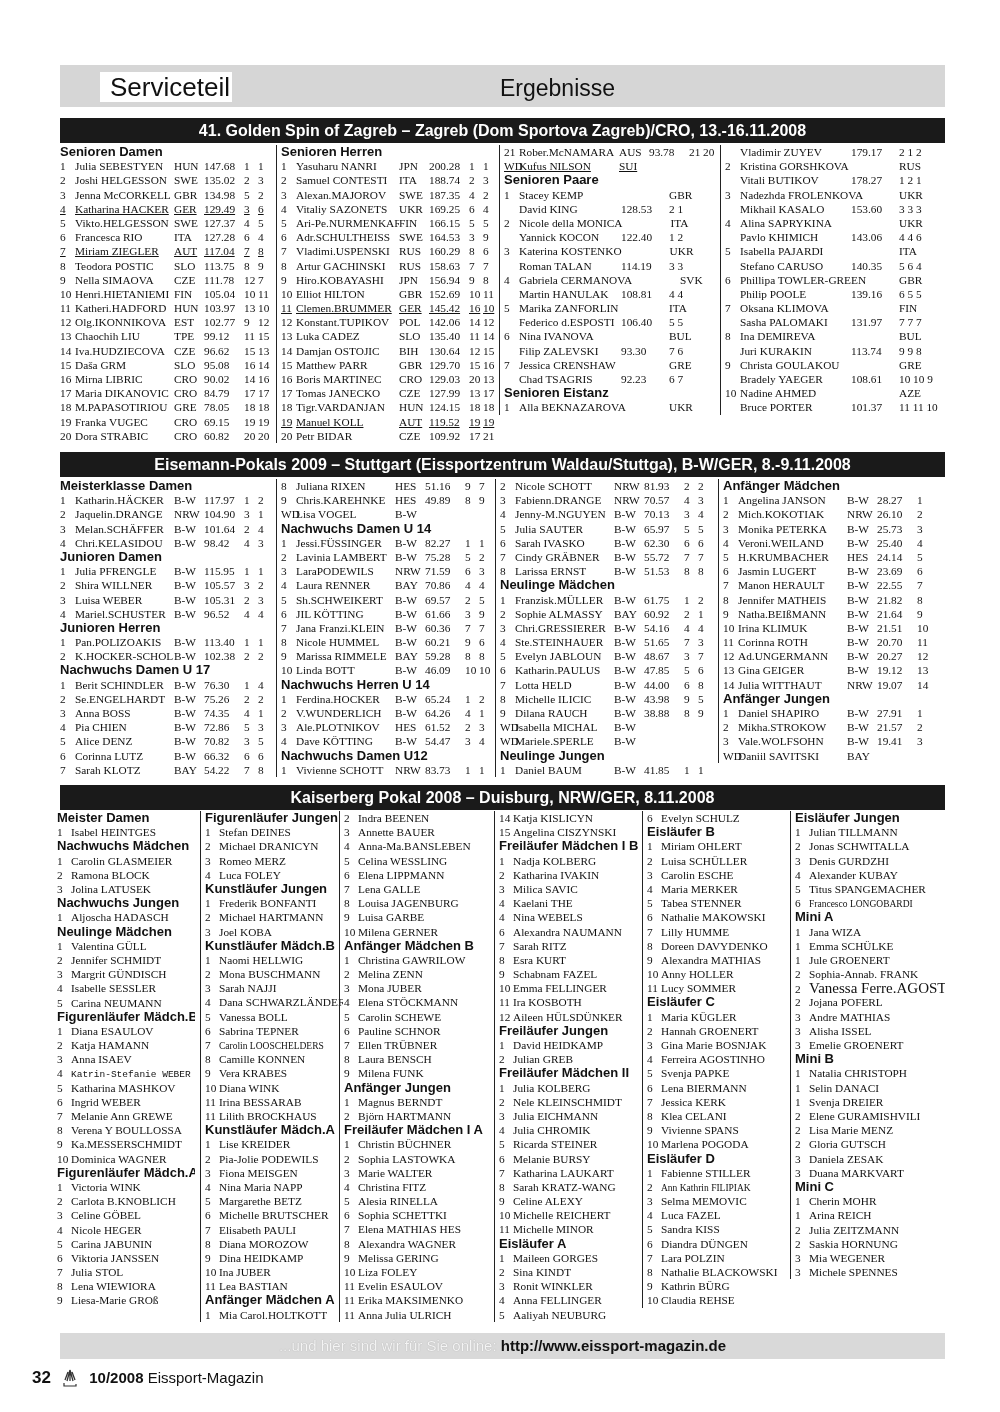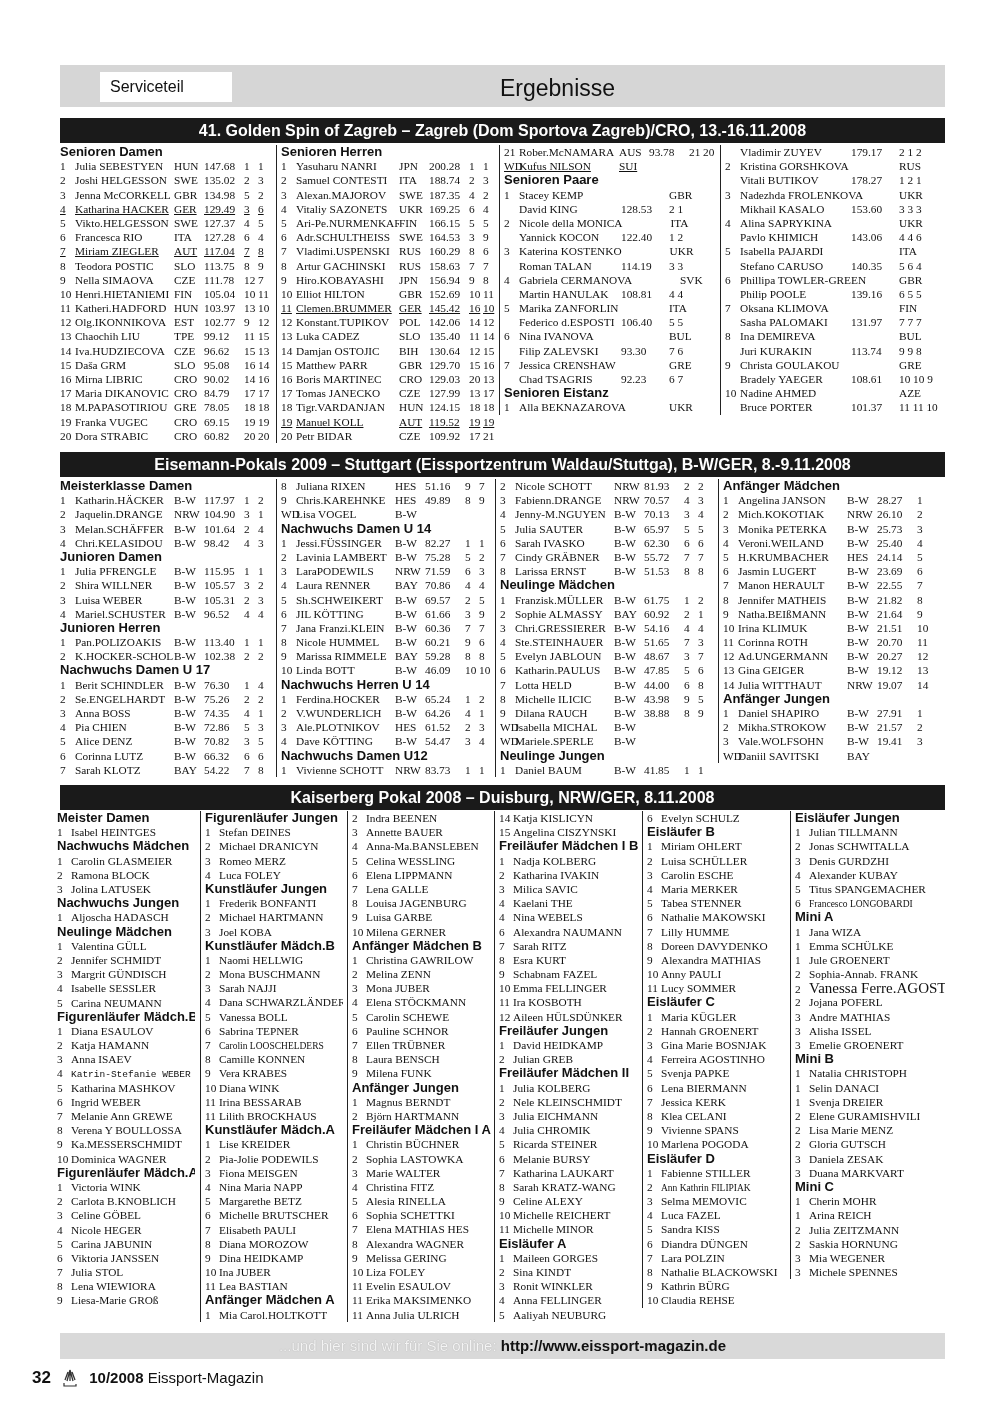--- a/index.html
+++ b/index.html
@@ -1,18 +1,18 @@
 <!DOCTYPE html>
 <html><head>
 <meta charset="utf-8">
 <style>
   html,body{margin:0;padding:0;background:#fff;}
   body{width:1000px;height:1412px;position:relative;overflow:hidden;font-family:"Liberation Serif",serif;color:#111;}
   .page-head{position:absolute;left:60px;top:65px;width:885px;height:42px;background:#d6d6d6;}
-  .servicebox{position:absolute;left:100px;top:72px;width:132px;height:30px;background:#fff;font-family:"Liberation Sans",sans-serif;font-size:16px;line-height:30px;padding-left:10px;box-sizing:border-box;}
+  .servicebox{position:absolute;left:100px;top:72px;width:132px;height:30px;background:#fff;font-family:"Liberation Sans",sans-serif;font-size:26px;line-height:30px;padding-left:10px;box-sizing:border-box;}
   .ergeb{position:absolute;left:500px;top:72px;width:170px;font-family:"Liberation Sans",sans-serif;font-size:23px;line-height:32px;}
   .banner{position:absolute;left:60px;width:885px;height:25px;background:#1a1a1a;color:#fff;font-family:Liberation Sans, sans-serif;font-weight:bold;font-size:16px;line-height:25px;text-align:center;}
   .col{position:absolute;font-size:11.3px;line-height:14.2px;white-space:nowrap;overflow:hidden;}
   .col.bl{border-left:1.5px solid #222;padding-left:4px;}
   .cat{font-family:"Liberation Sans",sans-serif;font-weight:bold;font-size:13px;line-height:14.2px;}
   .row{display:flex;height:14.2px;}
   .row .rk{width:15px;flex:0 0 15px;}
   .row .nm{flex:1;overflow:hidden;}
   .row .nt{width:30px;flex:0 0 30px;}
   .row .pt{width:40px;flex:0 0 40px;}
@@ -1251,21 +1251,21 @@
     <div class="simple"><span class="rk">5</span><span class="nm">Margarethe BETZ</span></div>
     <div class="simple"><span class="rk">6</span><span class="nm">Michelle BRUTSCHER</span></div>
     <div class="simple"><span class="rk">7</span><span class="nm">Elisabeth PAULI</span></div>
     <div class="simple"><span class="rk">8</span><span class="nm">Diana MOROZOW</span></div>
     <div class="simple"><span class="rk">9</span><span class="nm">Dina HEIDKAMP</span></div>
     <div class="simple"><span class="rk">10</span><span class="nm">Ina JUBER</span></div>
     <div class="simple"><span class="rk">11</span><span class="nm">Lea BASTIAN</span></div>
     <div class="cat">Anfänger Mädchen A</div>
     <div class="simple"><span class="rk">1</span><span class="nm">Mia Carol.HOLTKOTT</span></div>
   </div>
-<div class="col bl" id="kp3" style="left:347px;top:811px;width:140px;">
+<div class="col bl" id="kp3" style="left:339px;top:811px;width:140px;">
     <div class="simple"><span class="rk">2</span><span class="nm">Indra BEENEN</span></div>
     <div class="simple"><span class="rk">3</span><span class="nm">Annette BAUER</span></div>
     <div class="simple"><span class="rk">4</span><span class="nm">Anna-Ma.BANSLEBEN</span></div>
     <div class="simple"><span class="rk">5</span><span class="nm">Celina WESSLING</span></div>
     <div class="simple"><span class="rk">6</span><span class="nm">Elena LIPPMANN</span></div>
     <div class="simple"><span class="rk">7</span><span class="nm">Lena GALLE</span></div>
     <div class="simple"><span class="rk">8</span><span class="nm">Louisa JAGENBURG</span></div>
     <div class="simple"><span class="rk">9</span><span class="nm">Luisa GARBE</span></div>
     <div class="simple"><span class="rk">10</span><span class="nm">Milena GERNER</span></div>
     <div class="cat">Anfänger Mädchen B</div>
@@ -1339,21 +1339,21 @@
     <div class="cat">Eisläufer B</div>
     <div class="simple"><span class="rk">1</span><span class="nm">Miriam OHLERT</span></div>
     <div class="simple"><span class="rk">2</span><span class="nm">Luisa SCHÜLLER</span></div>
     <div class="simple"><span class="rk">3</span><span class="nm">Carolin ESCHE</span></div>
     <div class="simple"><span class="rk">4</span><span class="nm">Maria MERKER</span></div>
     <div class="simple"><span class="rk">5</span><span class="nm">Tabea STENNER</span></div>
     <div class="simple"><span class="rk">6</span><span class="nm">Nathalie MAKOWSKI</span></div>
     <div class="simple"><span class="rk">7</span><span class="nm">Lilly HUMME</span></div>
     <div class="simple"><span class="rk">8</span><span class="nm">Doreen DAVYDENKO</span></div>
     <div class="simple"><span class="rk">9</span><span class="nm">Alexandra MATHIAS</span></div>
-    <div class="simple"><span class="rk">10</span><span class="nm">Anny PAULI</span></div>
+    <div class="simple"><span class="rk">10</span><span class="nm">Anny HOLLER</span></div>
     <div class="simple"><span class="rk">11</span><span class="nm">Lucy SOMMER</span></div>
     <div class="cat">Eisläufer C</div>
     <div class="simple"><span class="rk">1</span><span class="nm">Maria KÜGLER</span></div>
     <div class="simple"><span class="rk">2</span><span class="nm">Hannah GROENERT</span></div>
     <div class="simple"><span class="rk">3</span><span class="nm">Gina Marie BOSNJAK</span></div>
     <div class="simple"><span class="rk">4</span><span class="nm">Ferreira AGOSTINHO</span></div>
     <div class="simple"><span class="rk">5</span><span class="nm">Svenja PAPKE</span></div>
     <div class="simple"><span class="rk">6</span><span class="nm">Lena BIERMANN</span></div>
     <div class="simple"><span class="rk">7</span><span class="nm">Jessica KERK</span></div>
     <div class="simple"><span class="rk">8</span><span class="nm">Klea CELANI</span></div>

